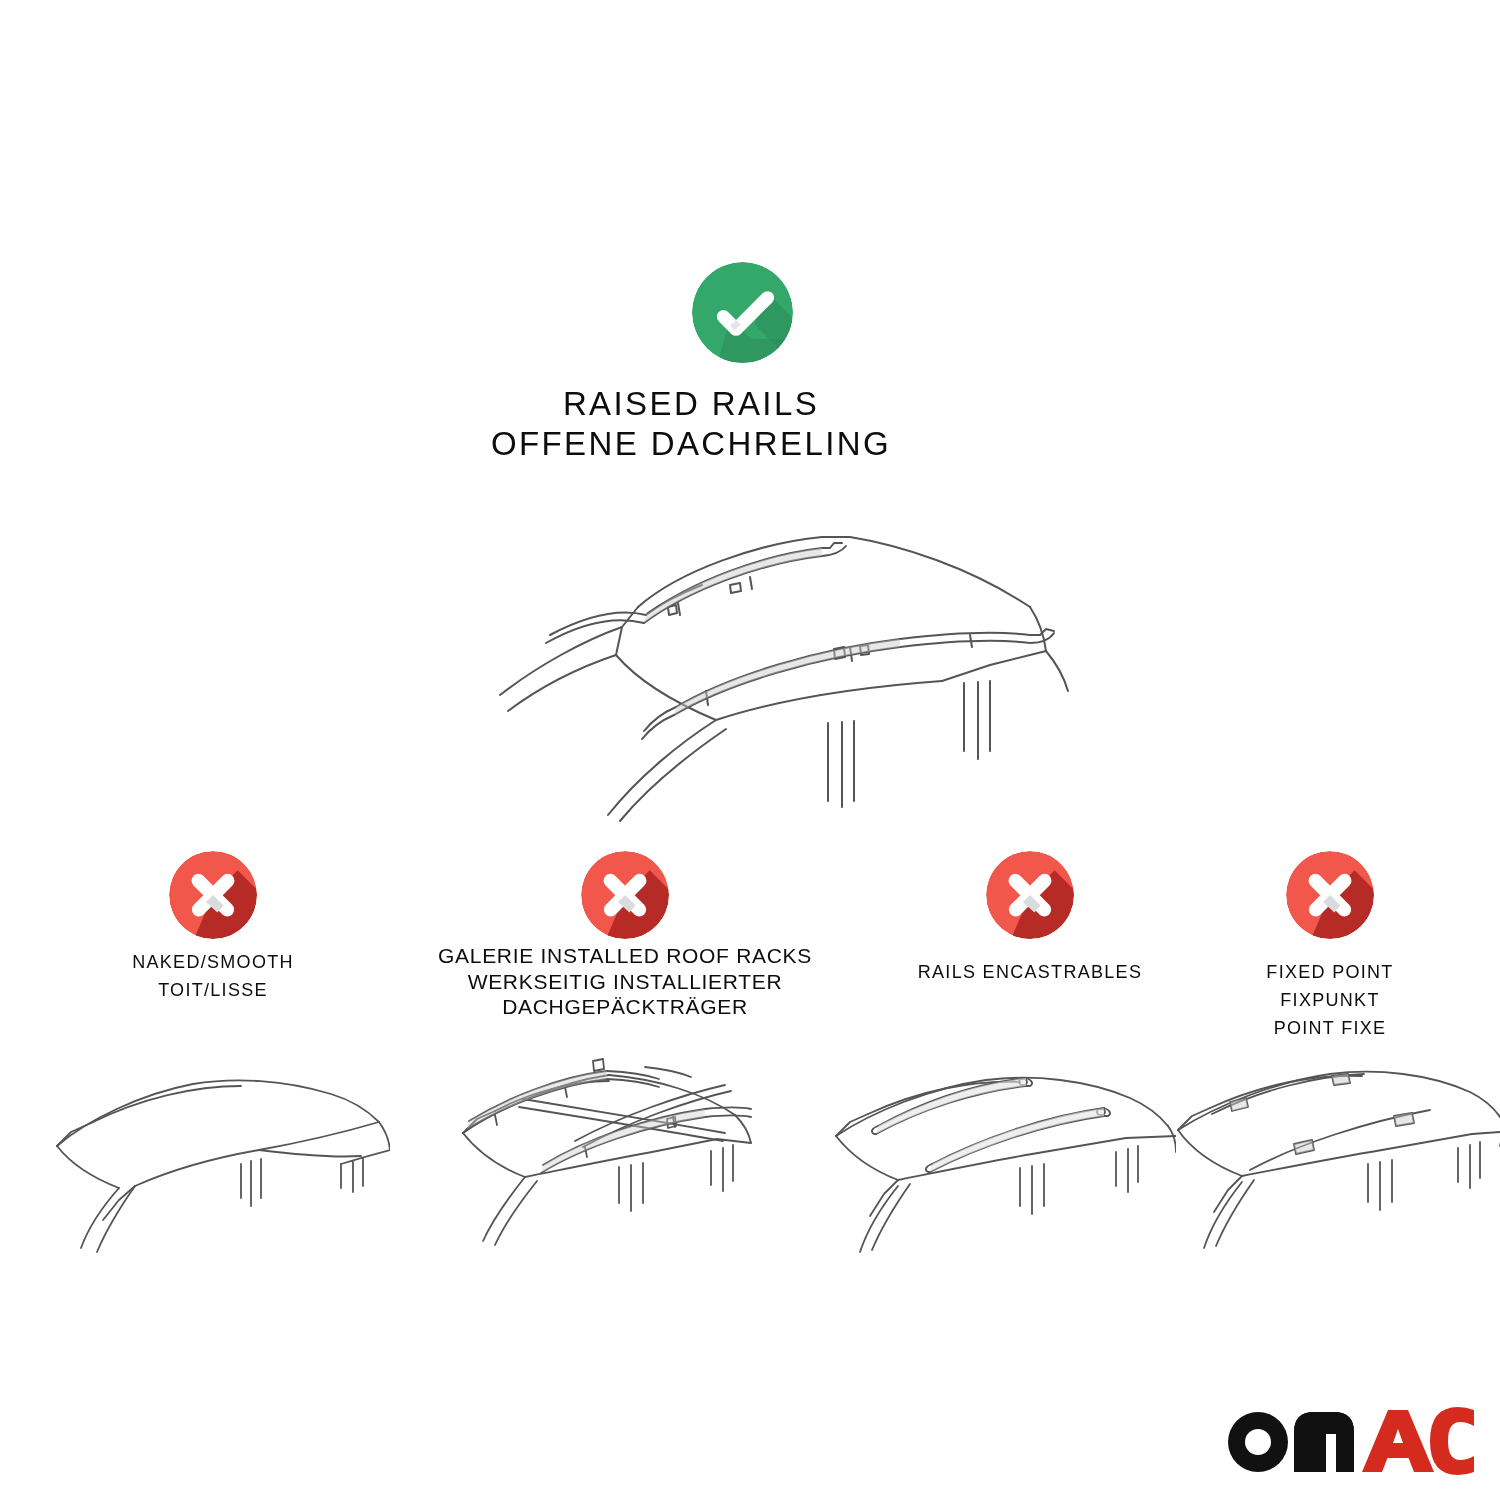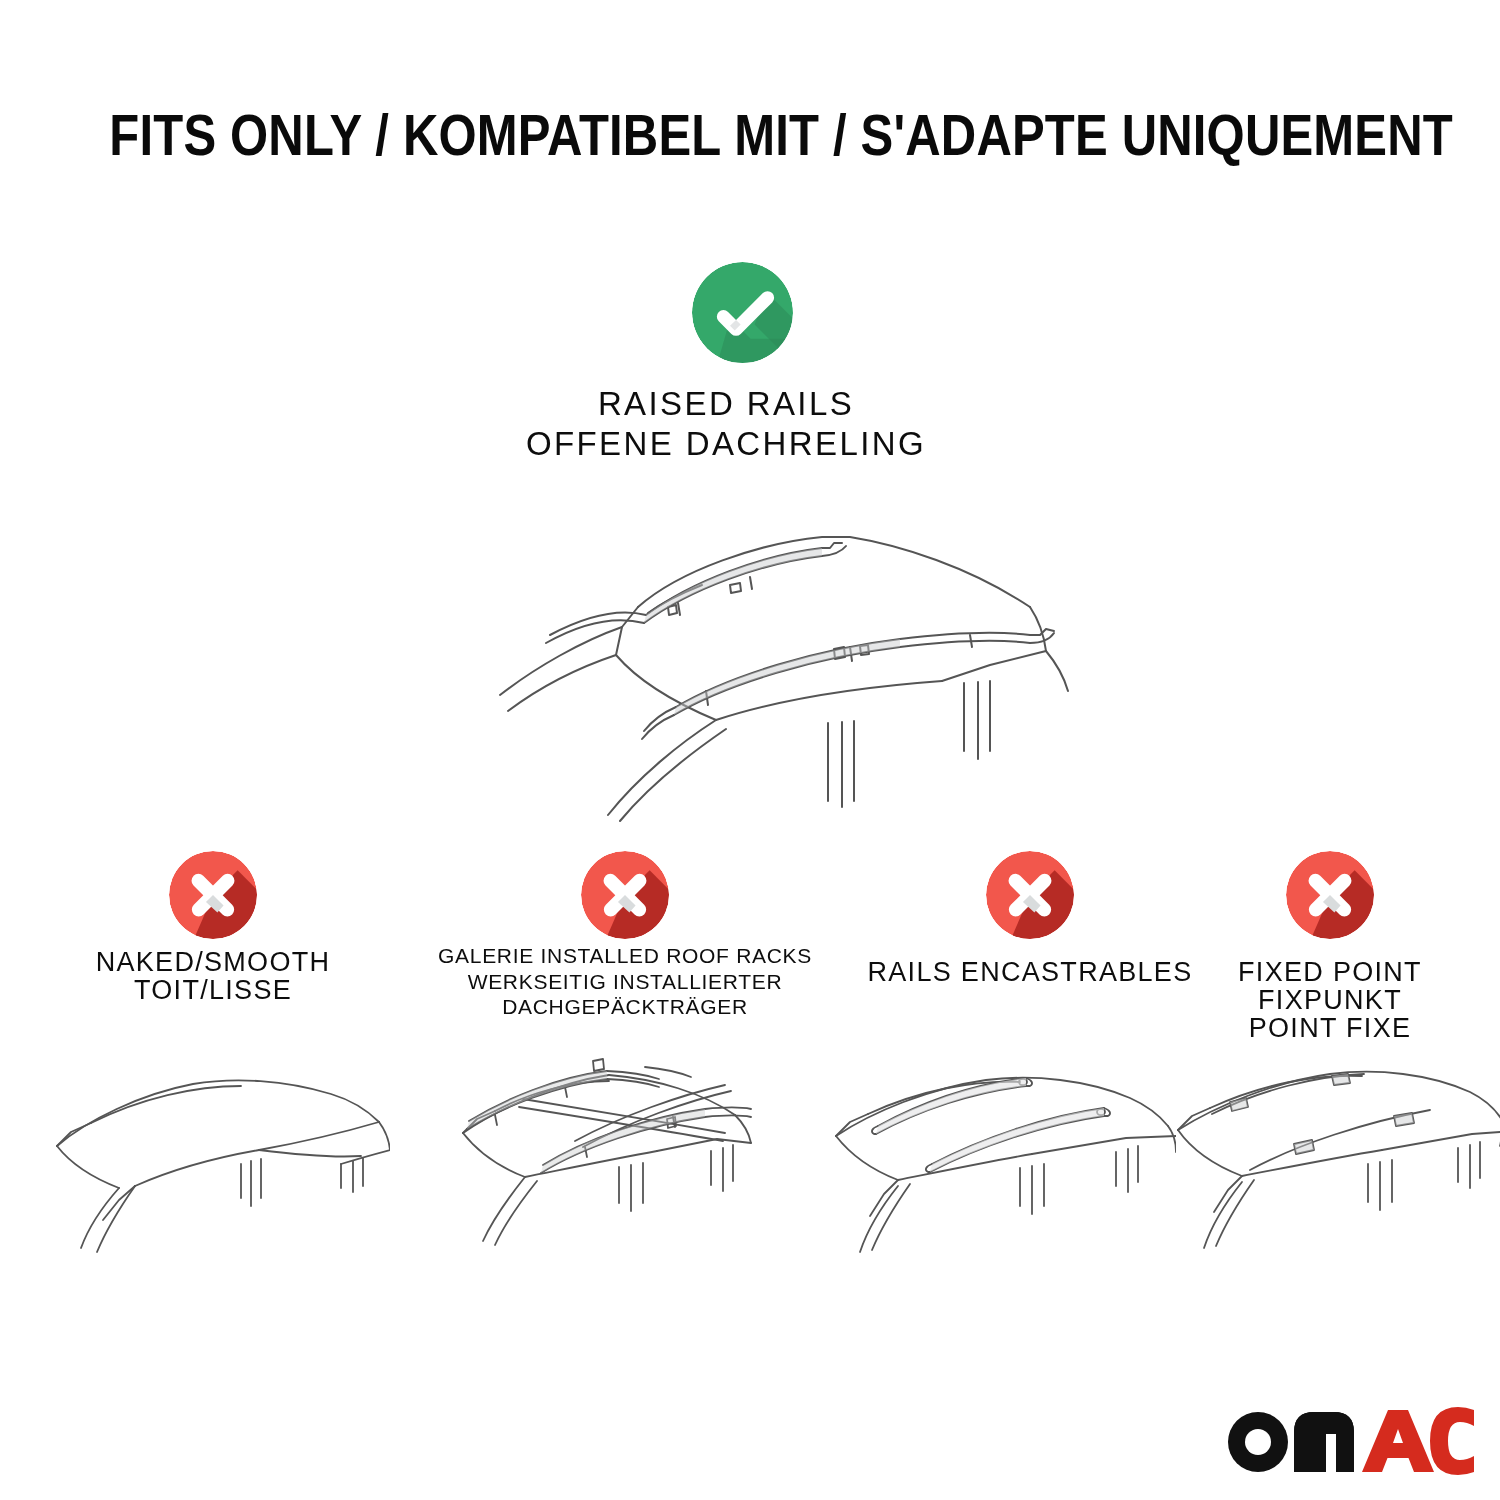--- a/index.html
+++ b/index.html
@@ -62,21 +62,21 @@
     white-space: nowrap;
   }
   .caption .line { display: block; }
 
   .caption-main {
     font-size: 33px;
     line-height: 40px;
     letter-spacing: 2.4px;
   }
   .caption-sub {
-    font-size: 27px;
+    font-size: 18px;
     line-height: 28px;
     letter-spacing: 1.3px;
   }
   .caption-sub-sm {
     font-size: 21px;
     line-height: 25.5px;
     letter-spacing: 0.7px;
   }
 
   
@@ -93,44 +93,41 @@
     width: 252px;
     height: 72px;
   }
   .logo svg { display: block; width: 100%; height: 100%; }
 </style>
 </head>
 <body>
 
 <div id="page">
 
-  <div class="title-bar">
-    <span class="title-text">FITS ONLY / KOMPATIBEL MIT / S'ADAPTE UNIQUEMENT</span>
-  </div>
 
   <div class="badge" style="left:692px; top:262px; width:101px; height:101px;">
     <svg viewBox="0 0 100 100" aria-hidden="true">
       <defs>
         <clipPath id="clipGreen">
             <circle cx="50" cy="50" r="50"></circle>
           </clipPath>
       </defs>
       <g clip-path="url(#clipGreen)">
         <circle cx="50" cy="50" r="50" fill="#34a86a"></circle>
 
         <path d="M38 56 L58 76 L100 76 L100 118 L20 118 Z" fill="#2b8a58" opacity="0.55"></path>
         <path d="M74 30 L100 56 L100 100 L62 62 Z" fill="#2b8a58" opacity="0.55"></path>
 
         <path d="M26.5 49.5 a6.5 6.5 0 0 1 9.2 0 L43.6 57.4 L70.2 30.8 a6.5 6.5 0 0 1 9.2 9.2 L48.2 71.2 a6.5 6.5 0 0 1 -9.2 0 L26.5 58.7 a6.5 6.5 0 0 1 0 -9.2 Z" fill="#ffffff"></path>
         <path d="M43.6 57.4 L48.2 62.0 L42.3 67.9 L37.6 63.2 Z" fill="#e3e5e6"></path>
       </g>
     </svg>
   </div>
 
-  <div class="caption caption-main" style="left:0; top:384px; width:1382px;margin-left:35px;">
+  <div class="caption caption-main" style="left:0; top:384px; width:1382px;">
     <span class="line">RAISED RAILS</span>
     <span class="line">OFFENE DACHRELING</span>
   </div>
 
   <div class="illus" style="left:430px; top:515px; width:640px; height:310px;">
     <svg viewBox="0 0 640 310" aria-hidden="true">
       <g fill="none" stroke="#555555" stroke-width="2" stroke-linecap="round" stroke-linejoin="round">
 
         <path d="M208 92 C250 55 330 28 392 22 L420 22 C470 30 540 52 600 92"></path>
         <path d="M208 92 L192 112 L186 140"></path>

